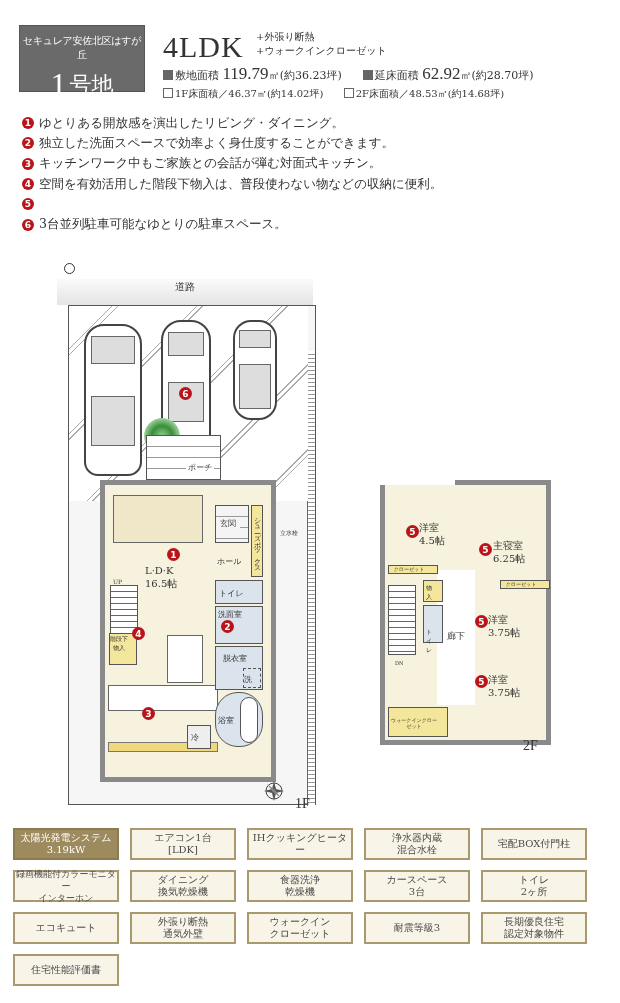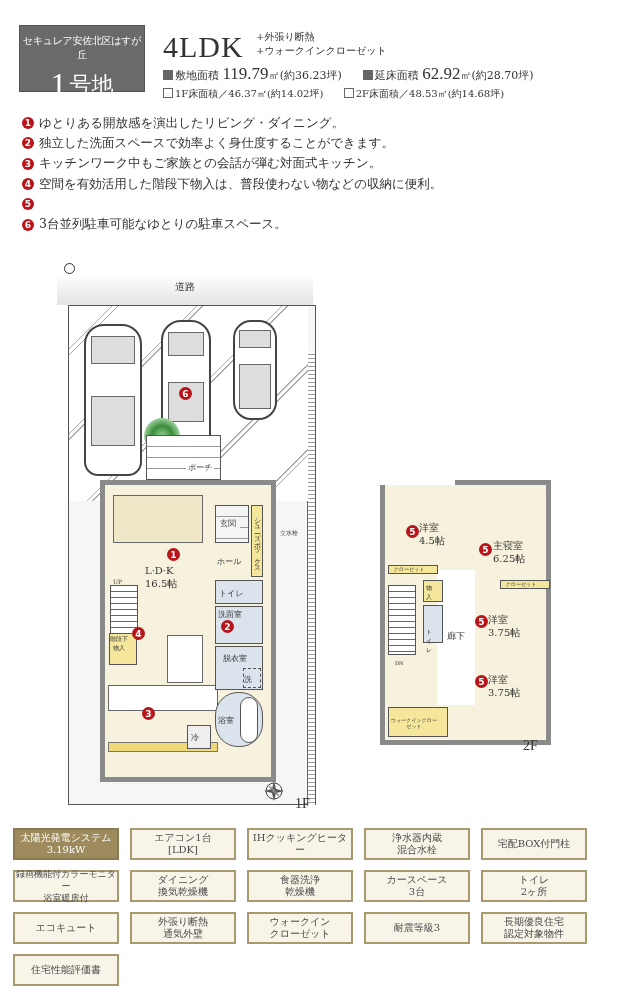--- a/index.html
+++ b/index.html
@@ -252,21 +252,21 @@
 <div class="specs">
   <div class="spec primary">太陽光発電システム
 3.19kW</div>
   <div class="spec">エアコン1台
 [LDK]</div>
   <div class="spec">IHクッキングヒーター</div>
   <div class="spec">浄水器内蔵
 混合水栓</div>
   <div class="spec">宅配BOX付門柱</div>
   <div class="spec" style="font-size:9px;">録画機能付カラーモニター
-浴室暖房付</div>
+インターホン</div>
   <div class="spec">ダイニング
 換気乾燥機</div>
   <div class="spec">食器洗浄
 乾燥機</div>
   <div class="spec">カースペース
 3台</div>
   <div class="spec">トイレ
 2ヶ所</div>
   <div class="spec">エコキュート</div>
   <div class="spec">外張り断熱

